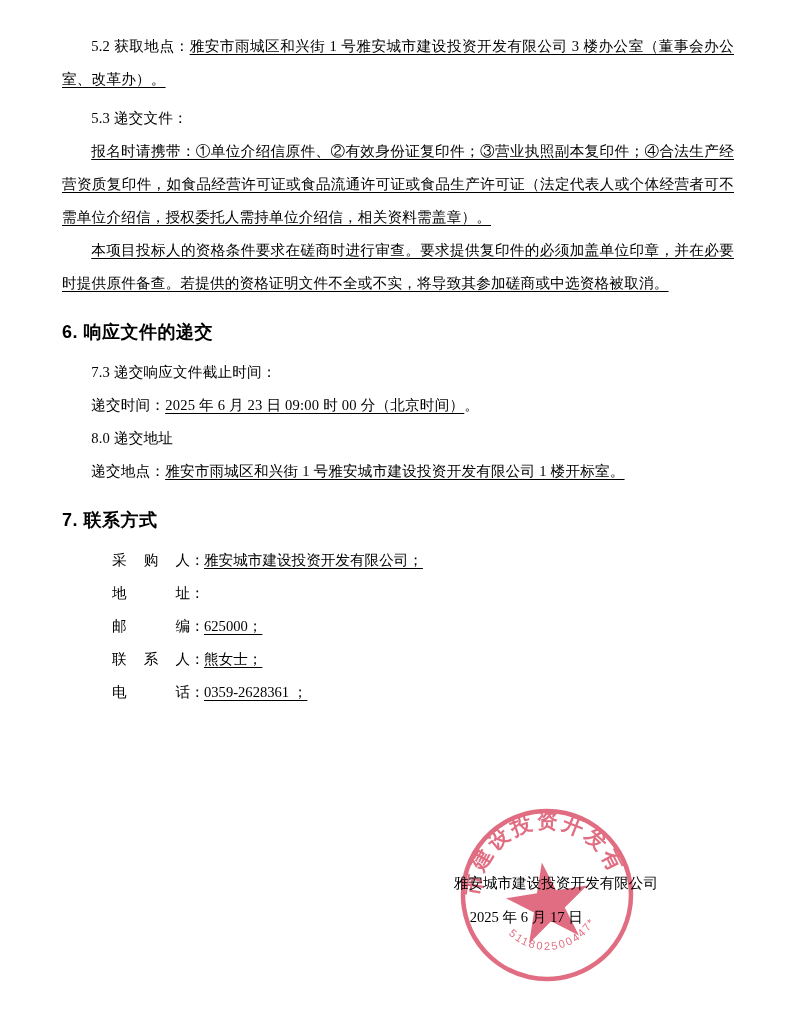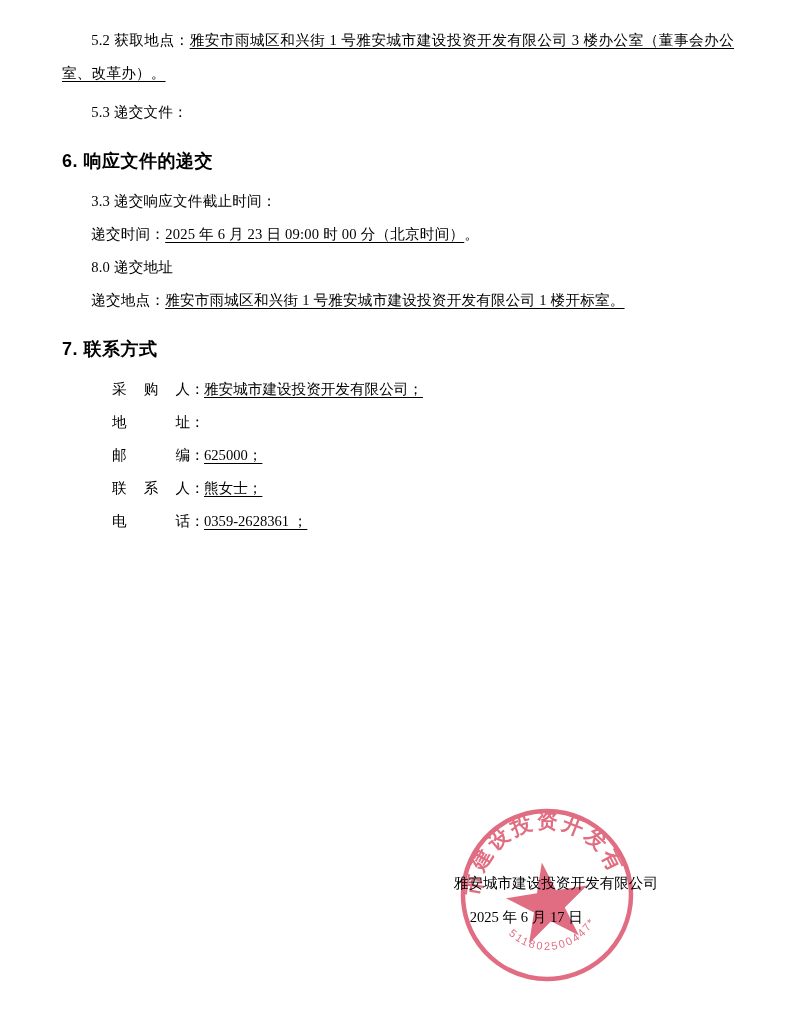--- a/index.html
+++ b/index.html
@@ -16,21 +16,21 @@
     width: 796px;
     height: 1022px;
     background: #ffffff;
     overflow: hidden;
   }
   .content {
     position: absolute;
     left: 0;
     top: 0;
     width: 796px;
-    padding: 24px 62px 0 62px;
+    padding: 30px 62px 0 62px;
     box-sizing: border-box;
   }
   .para {
     font-size: 14.6px;
     line-height: 33px;
     text-align: justify;
     margin: 0 0 0 0;
     letter-spacing: 0.2px;
   }
   .indent {
@@ -107,25 +107,27 @@
 
     <p class="para indent">
       <span>5.2 获取地点：</span><span class="u">雅安市雨城区和兴街 1 号雅安城市建设投资开发有限公司 3 楼办公室（董事会办公室、改革办）。</span>
     </p>
 
     <div class="spacer-sm"></div>
 
     <p class="para indent">5.3 递交文件：</p>
 
 
-
+    <p class="para indent u">报名时请携带：①单位介绍信原件、②有效身份证复印件；③营业执照副本复印件；④合法生产经营资质复印件，如食品经营许可证或食品流通许可证或食品生产许可证（法定代表人或个体经营者可不需单位介绍信，授权委托人需持单位介绍信，相关资料需盖章）。</p>
+
+    <p class="para indent u">本项目投标人的资格条件要求在磋商时进行审查。要求提供复印件的必须加盖单位印章，并在必要时提供原件备查。若提供的资格证明文件不全或不实，将导致其参加磋商或中选资格被取消。</p>
 
     <h2 class="heading">6. 响应文件的递交</h2>
 
-    <p class="para indent">3.3 递交响应文件截止时间：</p>
+    <p class="para indent">7.3 递交响应文件截止时间：</p>
 
     <p class="para indent">
       <span>递交时间：</span><span class="u">2025 年 6 月 23 日 09:00 时 00 分（北京时间）</span><span>。</span>
     </p>
 
     <p class="para indent">8.0 递交地址</p>
 
     <p class="para indent">
       <span>递交地点：</span><span class="u">雅安市雨城区和兴街 1 号雅安城市建设投资开发有限公司 1 楼开标室。</span>
     </p>

